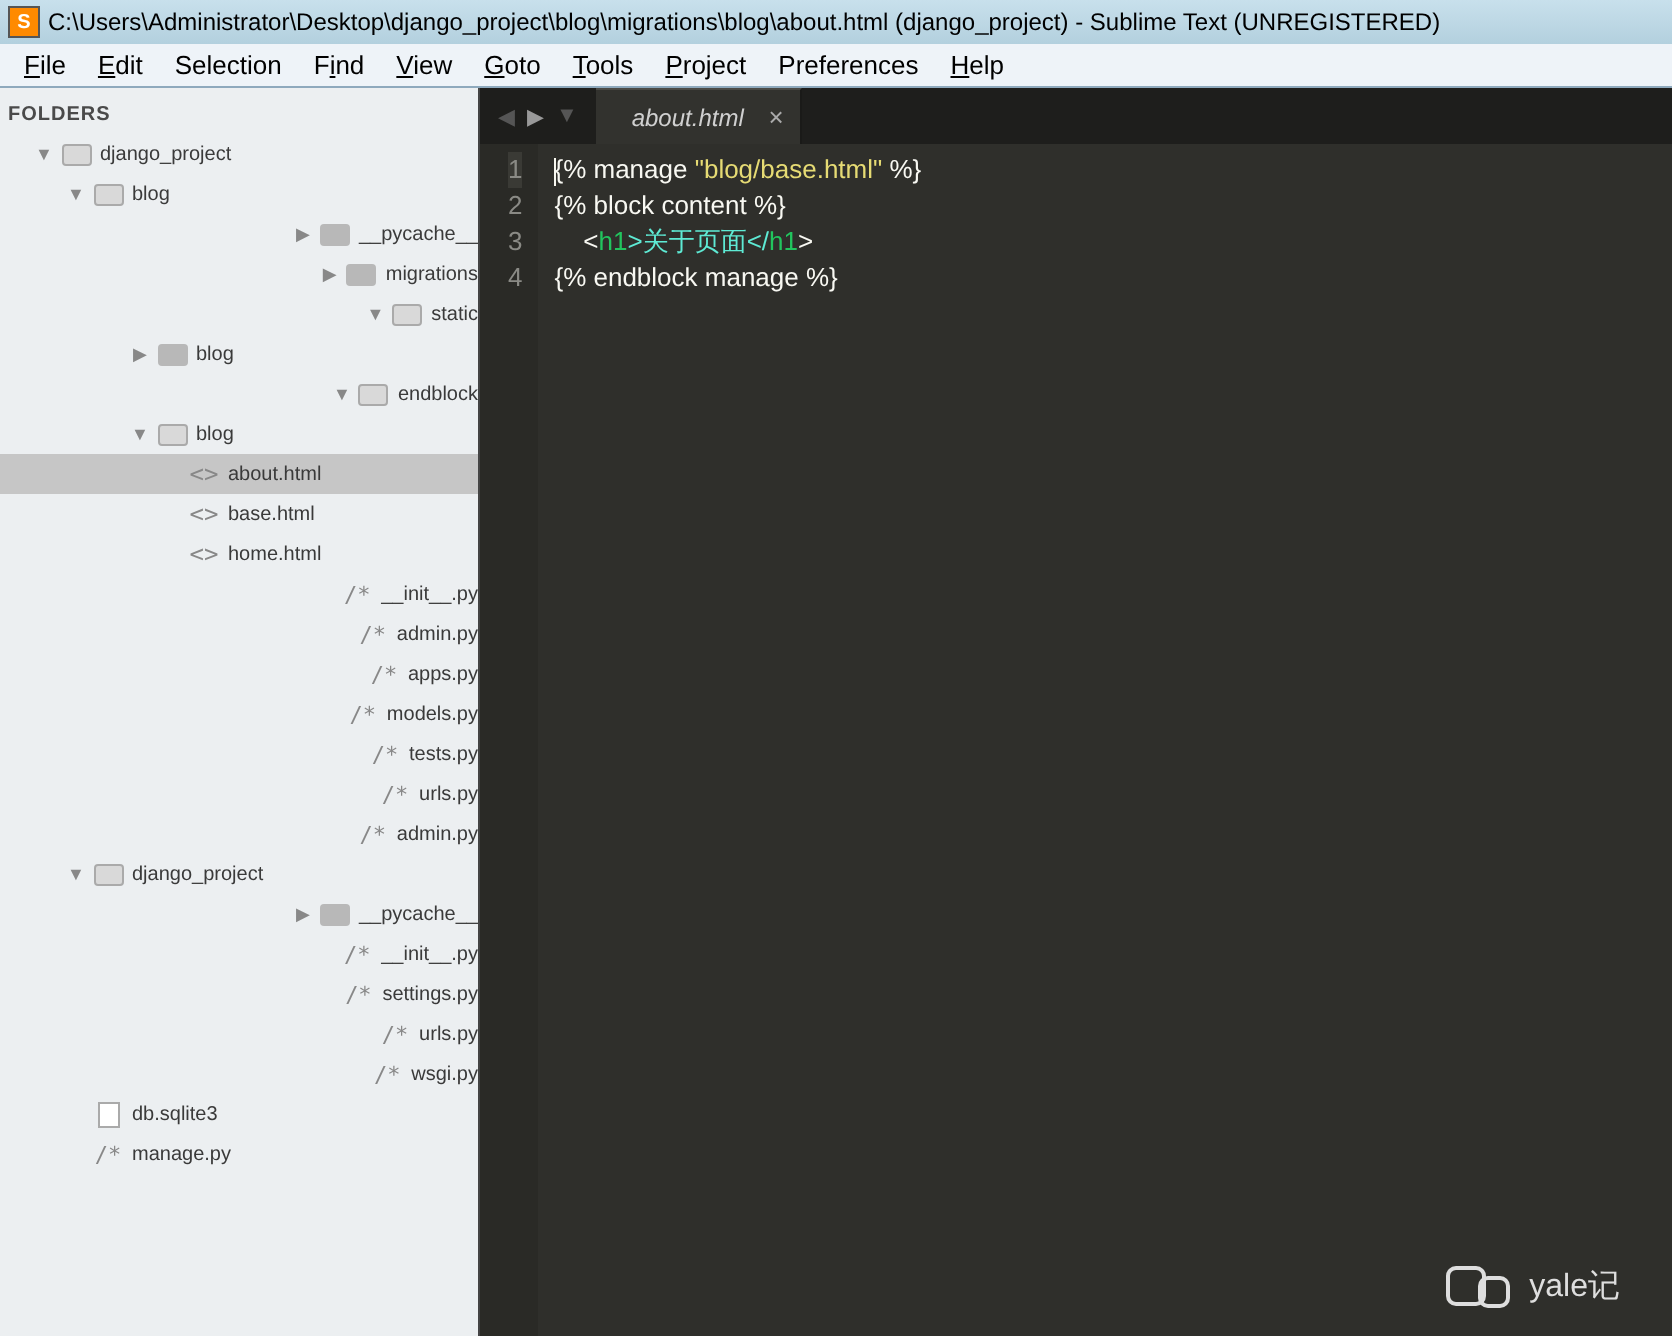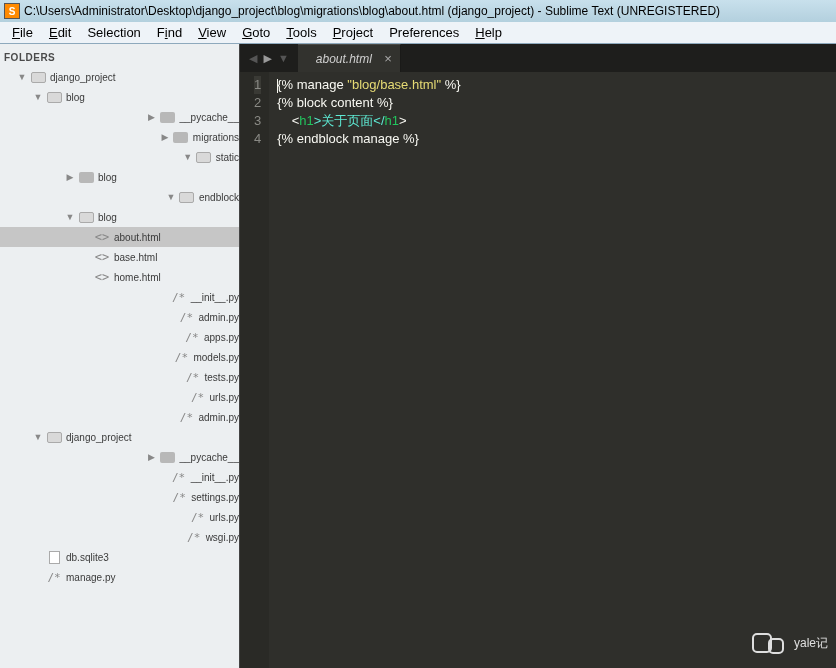--- a/index.html
+++ b/index.html
@@ -52,21 +52,21 @@
   .gutter .ln.cur { background:#3a3a35; }
   .code { padding:4px 0 4px 8px; line-height:18px; color:#e6e6e0; }
   .code .line { height:18px; white-space:pre; }
   .s-str { color:#e6db74; }
   .s-tag { color:#22c55e; }
   .s-plain { color:#f8f8f2; }
   .s-text { color:#5eead4; }
   .caret { display:inline-block; width:1px; height:14px; background:#f8f8f0; vertical-align:middle; margin-right:-1px; }
 
   
-  .watermark { position:absolute; right:8px; bottom:14px; display:flex; align-items:center; color:#f2f2f2; font-size:12px; opacity:0.9; }
+  .watermark { position:absolute; right:26px; bottom:14px; display:flex; align-items:center; color:#f2f2f2; font-size:16px; opacity:0.9; }
   .watermark .bubble { width:20px; height:20px; border:2px solid #f2f2f2; border-radius:5px; margin-right:4px; position:relative; }
   .watermark .bubble.small { width:16px; height:16px; margin-left:-8px; margin-top:6px; }
 </style>
 </head>
 <body>
 
 <div class="titlebar">
   <div class="app-icon">S</div>
   <div class="title-text">C:\Users\Administrator\Desktop\django_project\blog\migrations\blog\about.html (django_project) - Sublime Text (UNREGISTERED)</div>
 </div>

